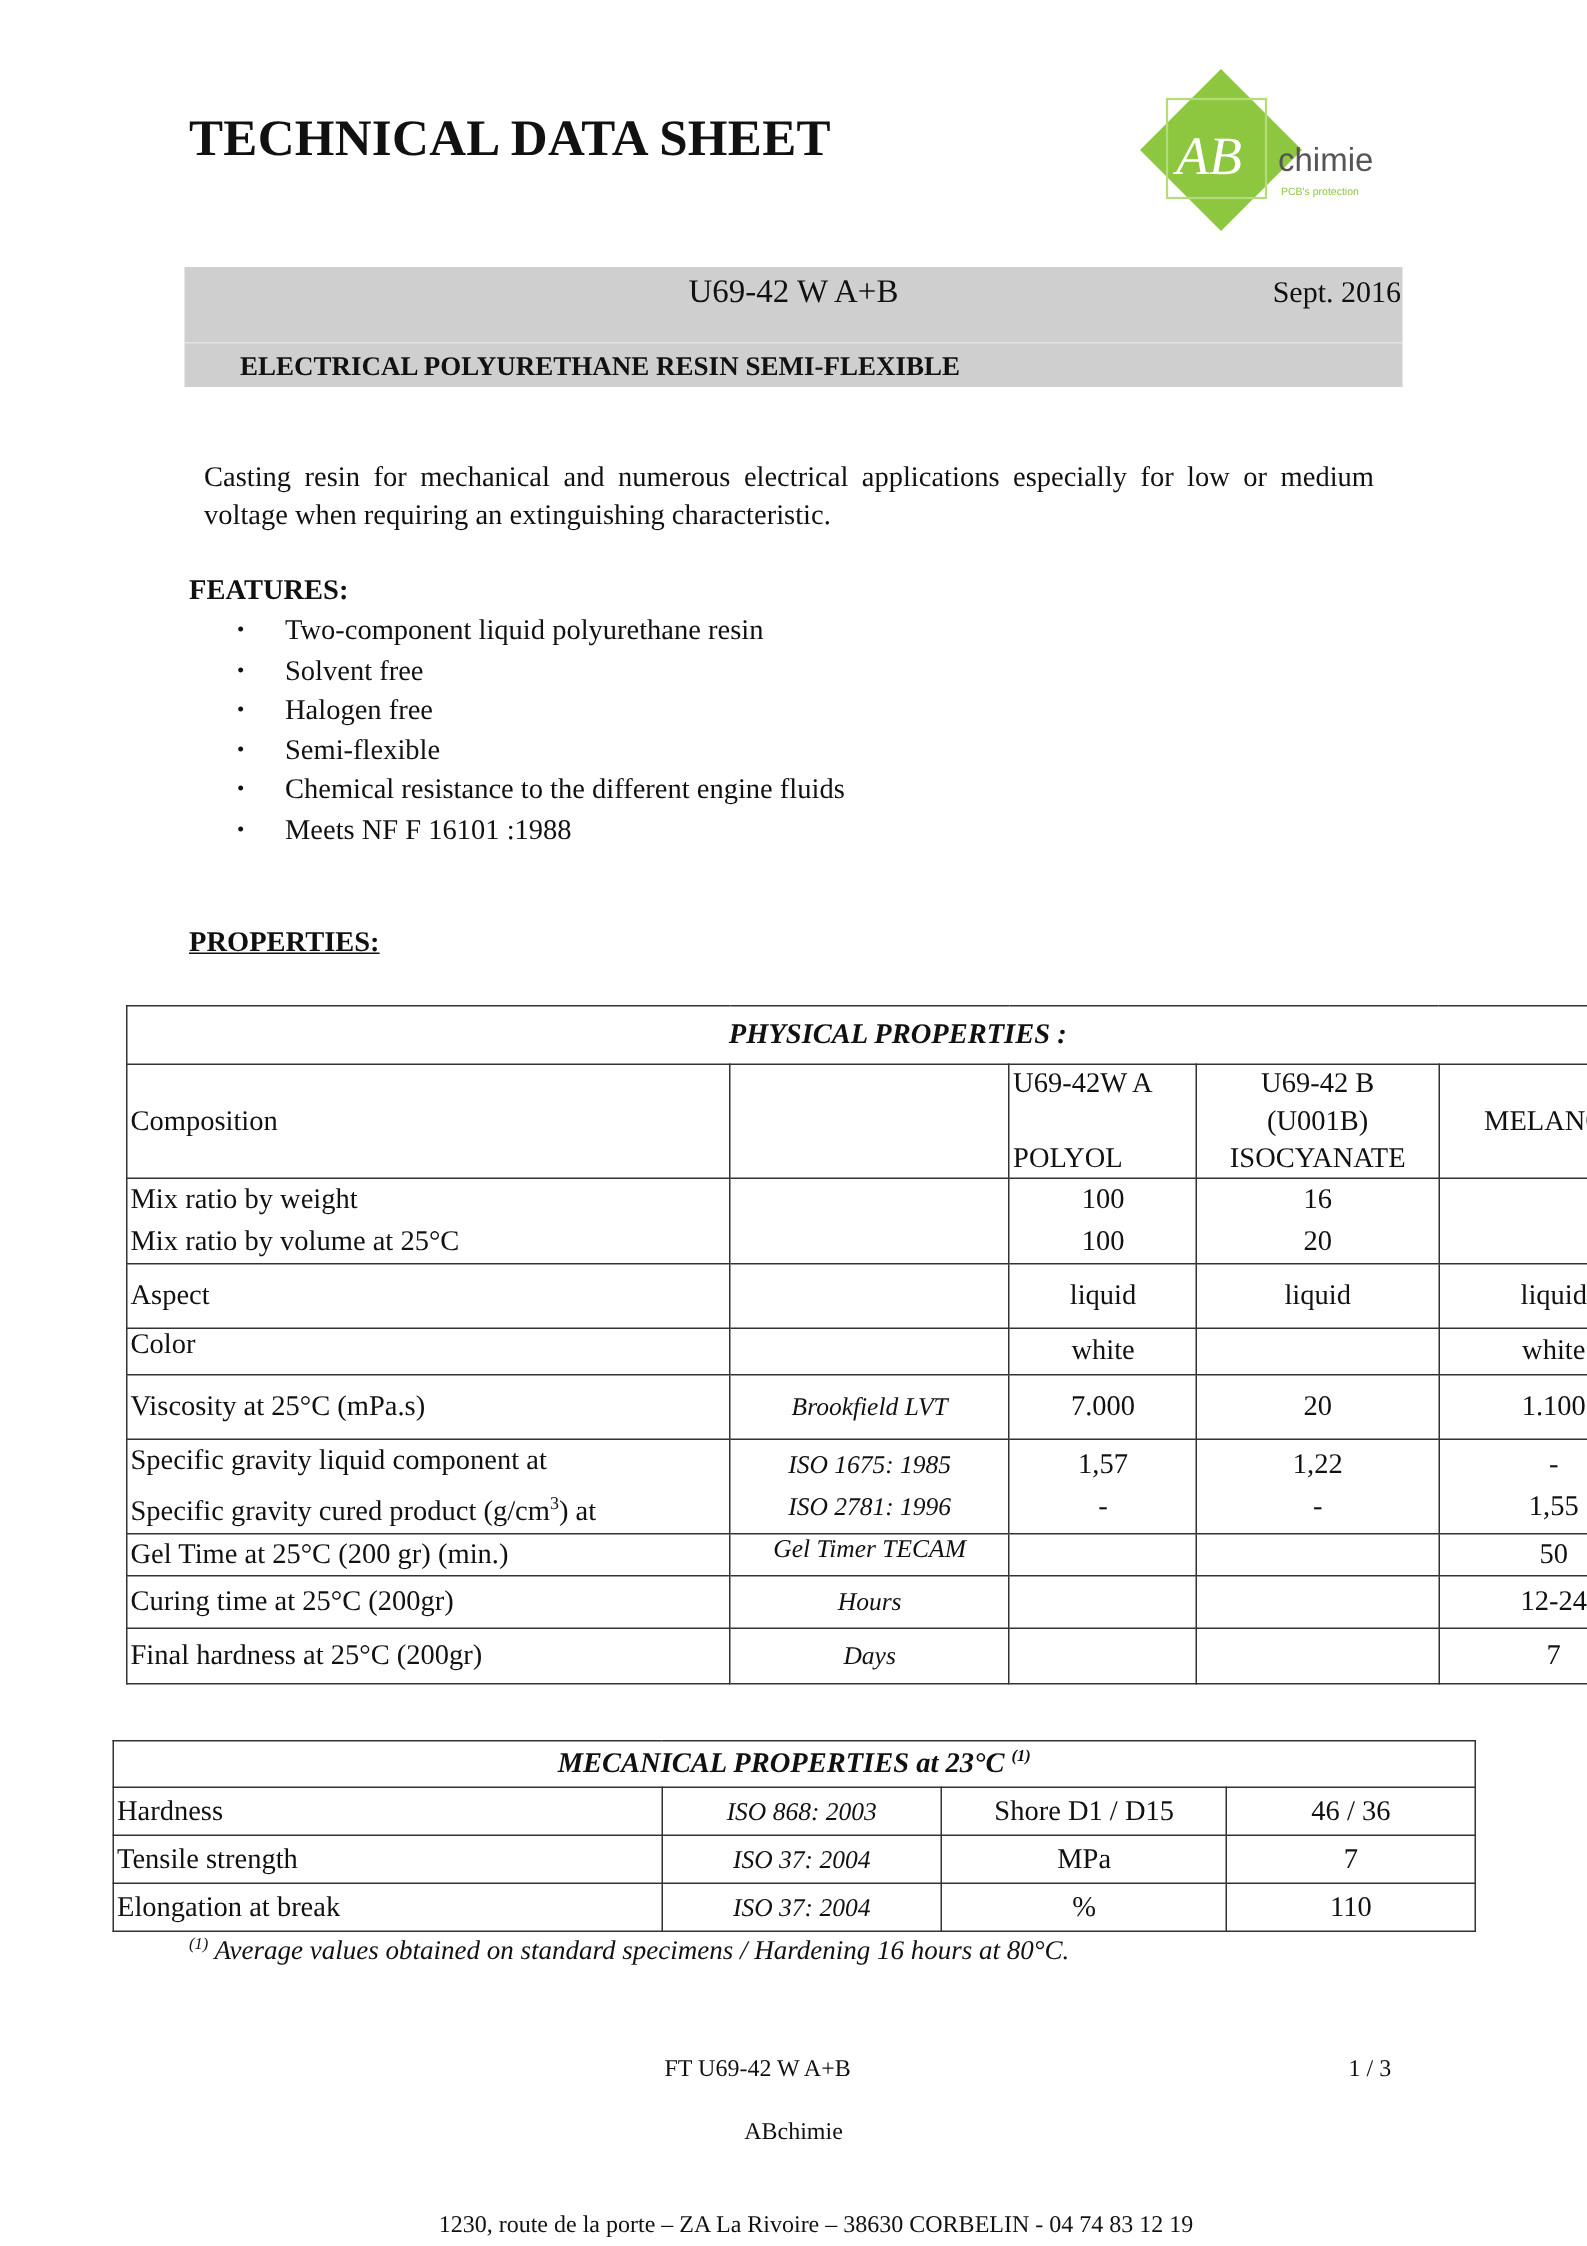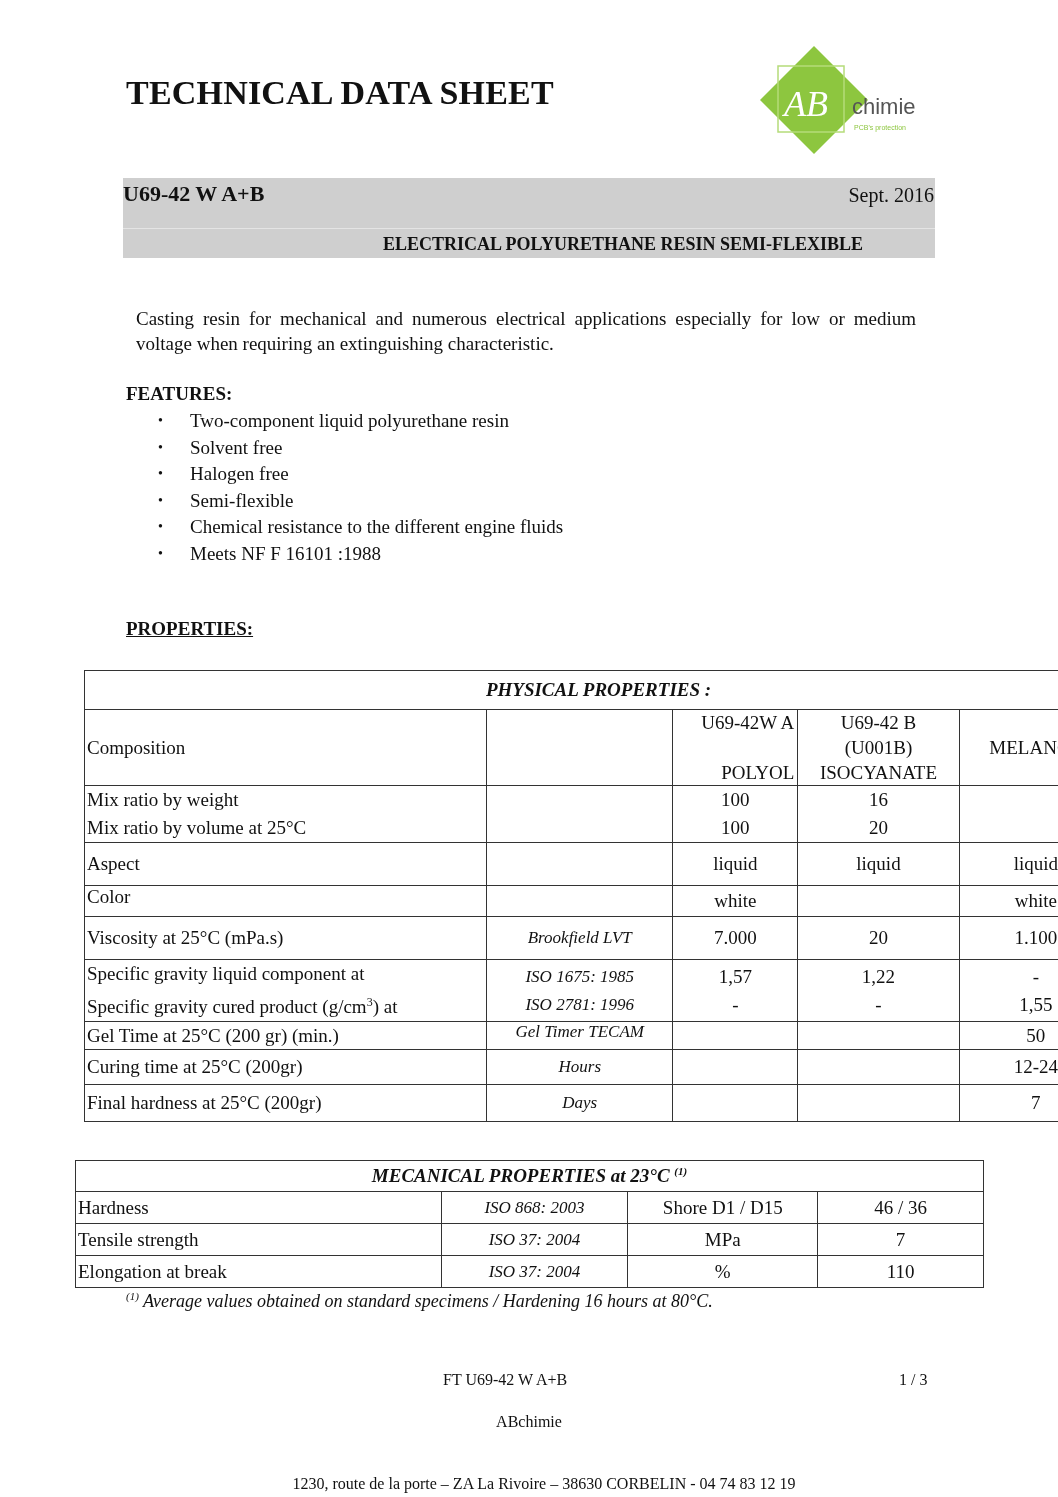--- a/index.html
+++ b/index.html
@@ -8,23 +8,23 @@
   .abs { position: absolute; }
 
   #doc-title { left: 126px; top: 74px; font-size: 34px; font-weight: bold; letter-spacing: 0.2px; white-space: nowrap; }
 
   
   #logo { left: 758px; top: 44px; width: 180px; height: 112px; }
 
   
   #band { left: 123px; top: 178px; width: 812px; height: 80px; background: #cfcfcf; }
   #band-divider { left: 123px; top: 228px; width: 812px; height: 1px; background: #e4e4e4; }
-  #product-code { left: 123px; width: 812px; top: 181px; font-size: 22px; font-weight: bold; }
+  #product-code { left: 123px; width: 812px; top: 181px; text-align: center; font-size: 22px; font-weight: normal; }
   #doc-date { right: 124px; top: 184px; font-size: 20px; }
-  #product-subtitle { left: 123px; width: 740px; top: 234px; text-align: right; font-size: 18px; font-weight: bold; }
+  #product-subtitle { left: 123px; width: 740px; top: 234px; text-align: left; font-size: 18px; font-weight: bold; padding-left: 37px; }
 
   #intro { left: 136px; top: 306px; width: 780px; font-size: 19px; line-height: 25px; text-align: justify; text-align-last: left; }
 
   .section-h { font-size: 19px; font-weight: bold; }
   #features-h { left: 126px; top: 383px; }
   #features-list { left: 126px; top: 408px; margin: 0; padding: 0; list-style: none; font-size: 19px; }
   #features-list li { height: 26.5px; line-height: 26.5px; position: relative; padding-left: 64px; }
   #features-list li .bullet { position: absolute; left: 32px; top: 0; font-size: 14px; }
   #properties-h { left: 126px; top: 618px; text-decoration: underline; }
 
@@ -86,21 +86,21 @@
       <col style="width:142px">
       <col style="width:135px">
   </colgroup>
   <tbody>
       <tr style="height:39px">
     <td colspan="5" class="hdr">PHYSICAL PROPERTIES :</td>
   </tr>
   <tr style="height:76px">
     <td>Composition</td>
     <td></td>
-    <td style="text-align:right; vertical-align:top; line-height:25px; padding-right:3px">
+    <td style="text-align:left; vertical-align:top; line-height:25px; padding-right:3px">
       <div>U69-42W A</div>
       <div style="height:25px"></div>
       <div>POLYOL</div>
     </td>
     <td class="c" style="line-height:25px; padding:0">
       <div>U69-42 B</div>
       <div>(U001B)</div>
       <div>ISOCYANATE</div>
     </td>
     <td class="c">MELANGE</td>

